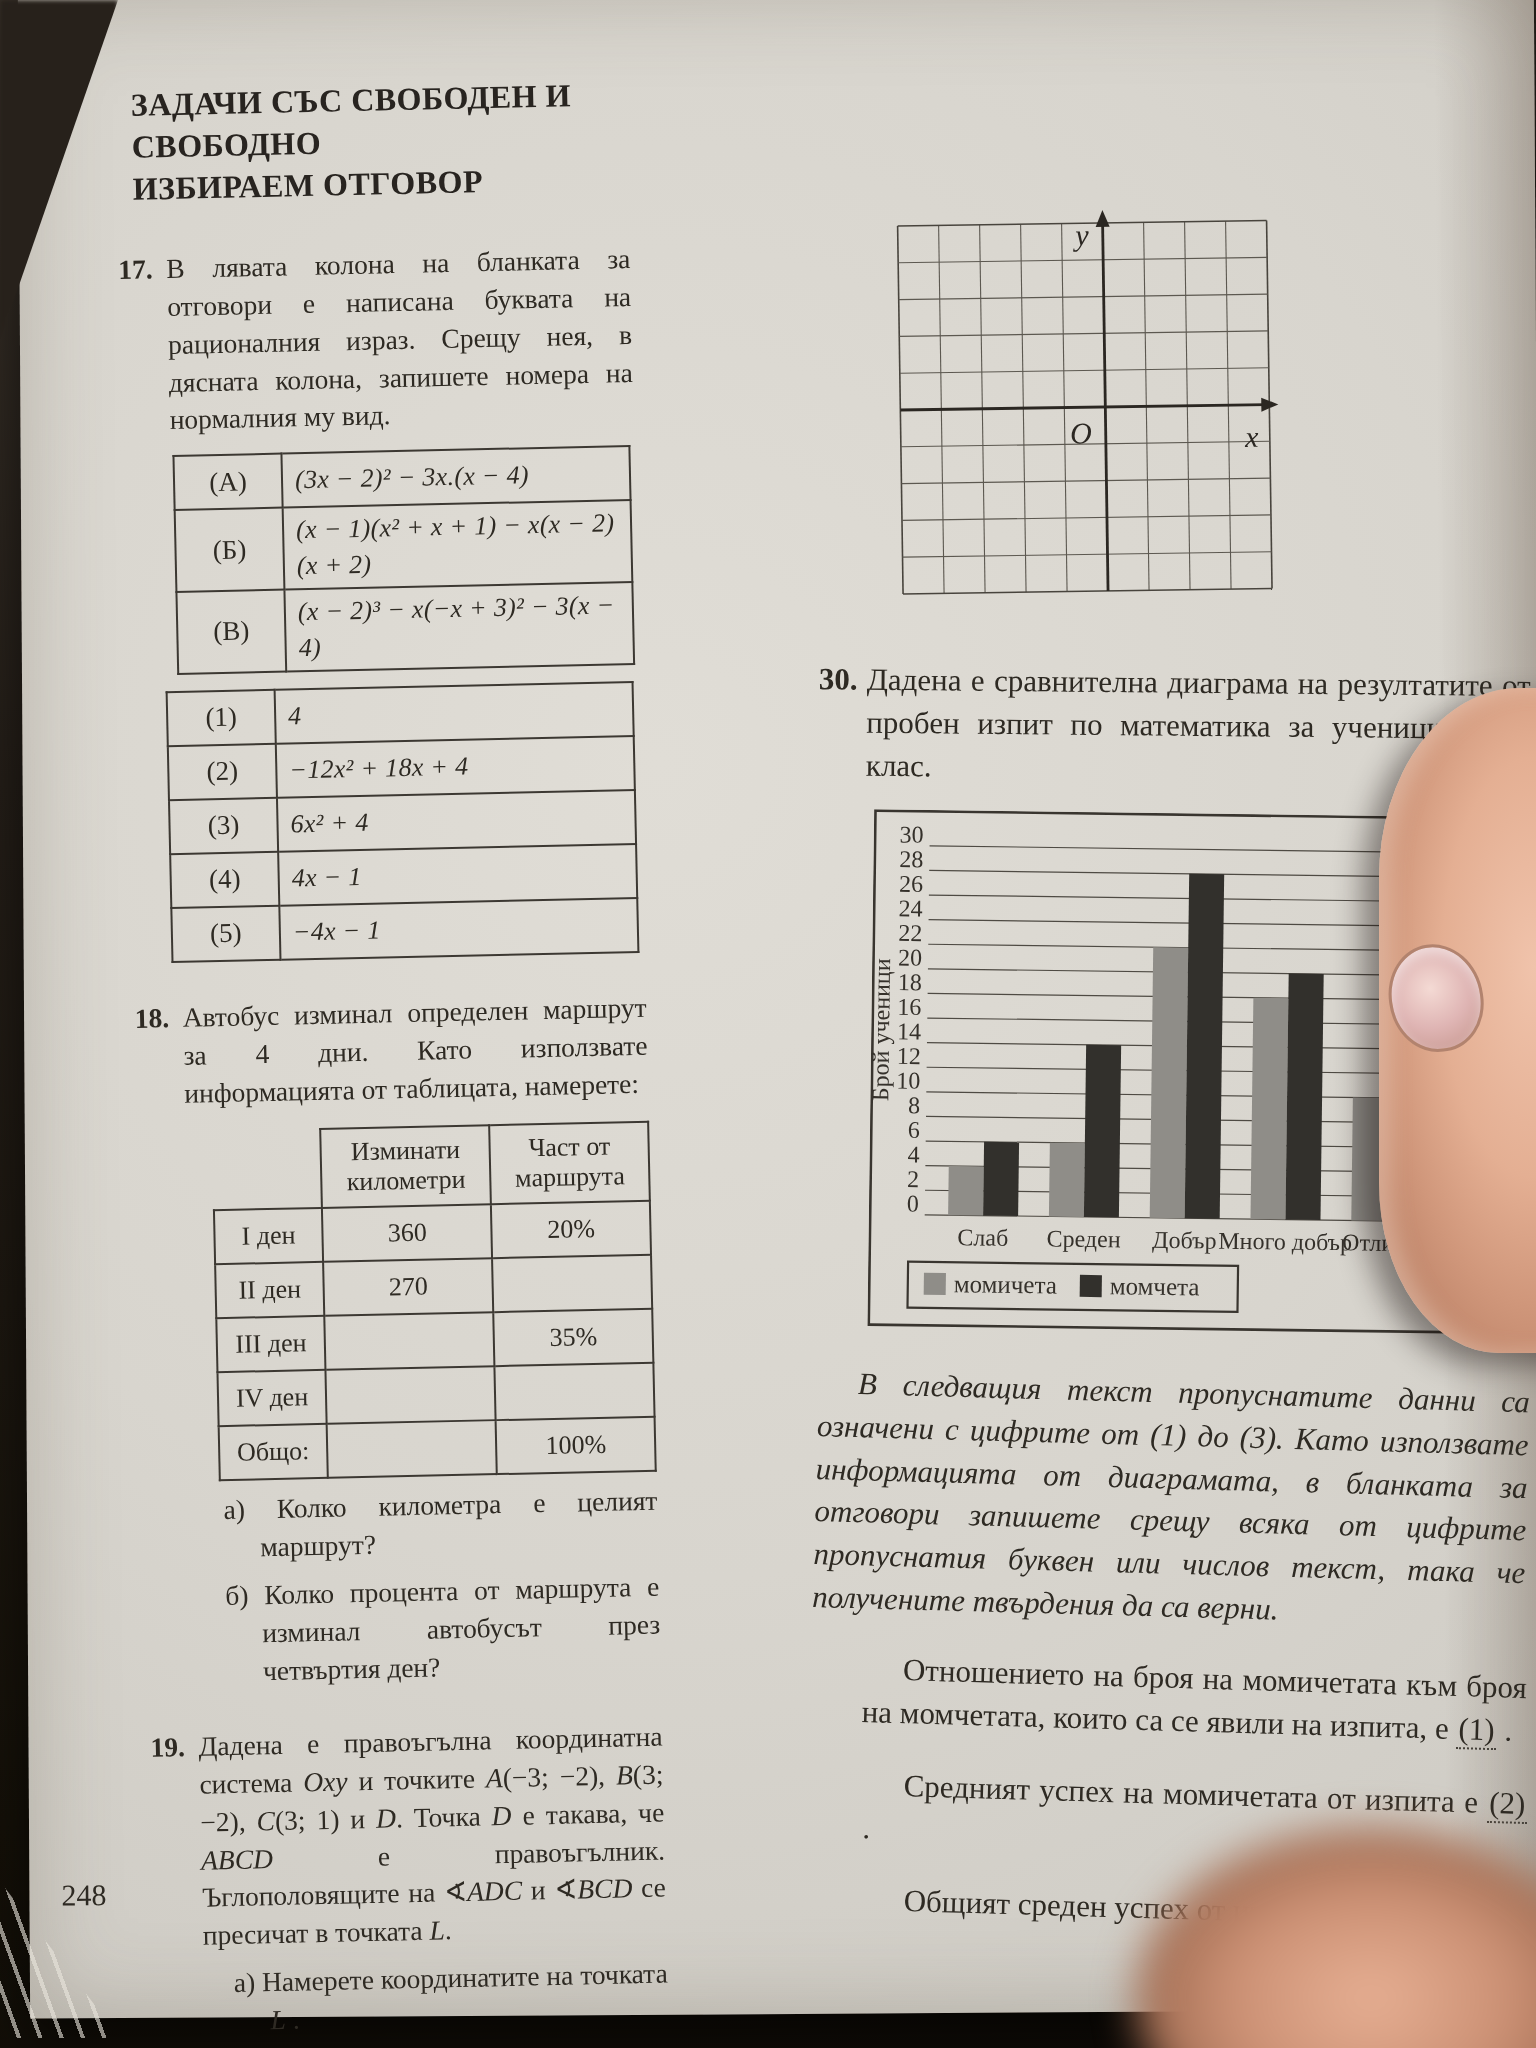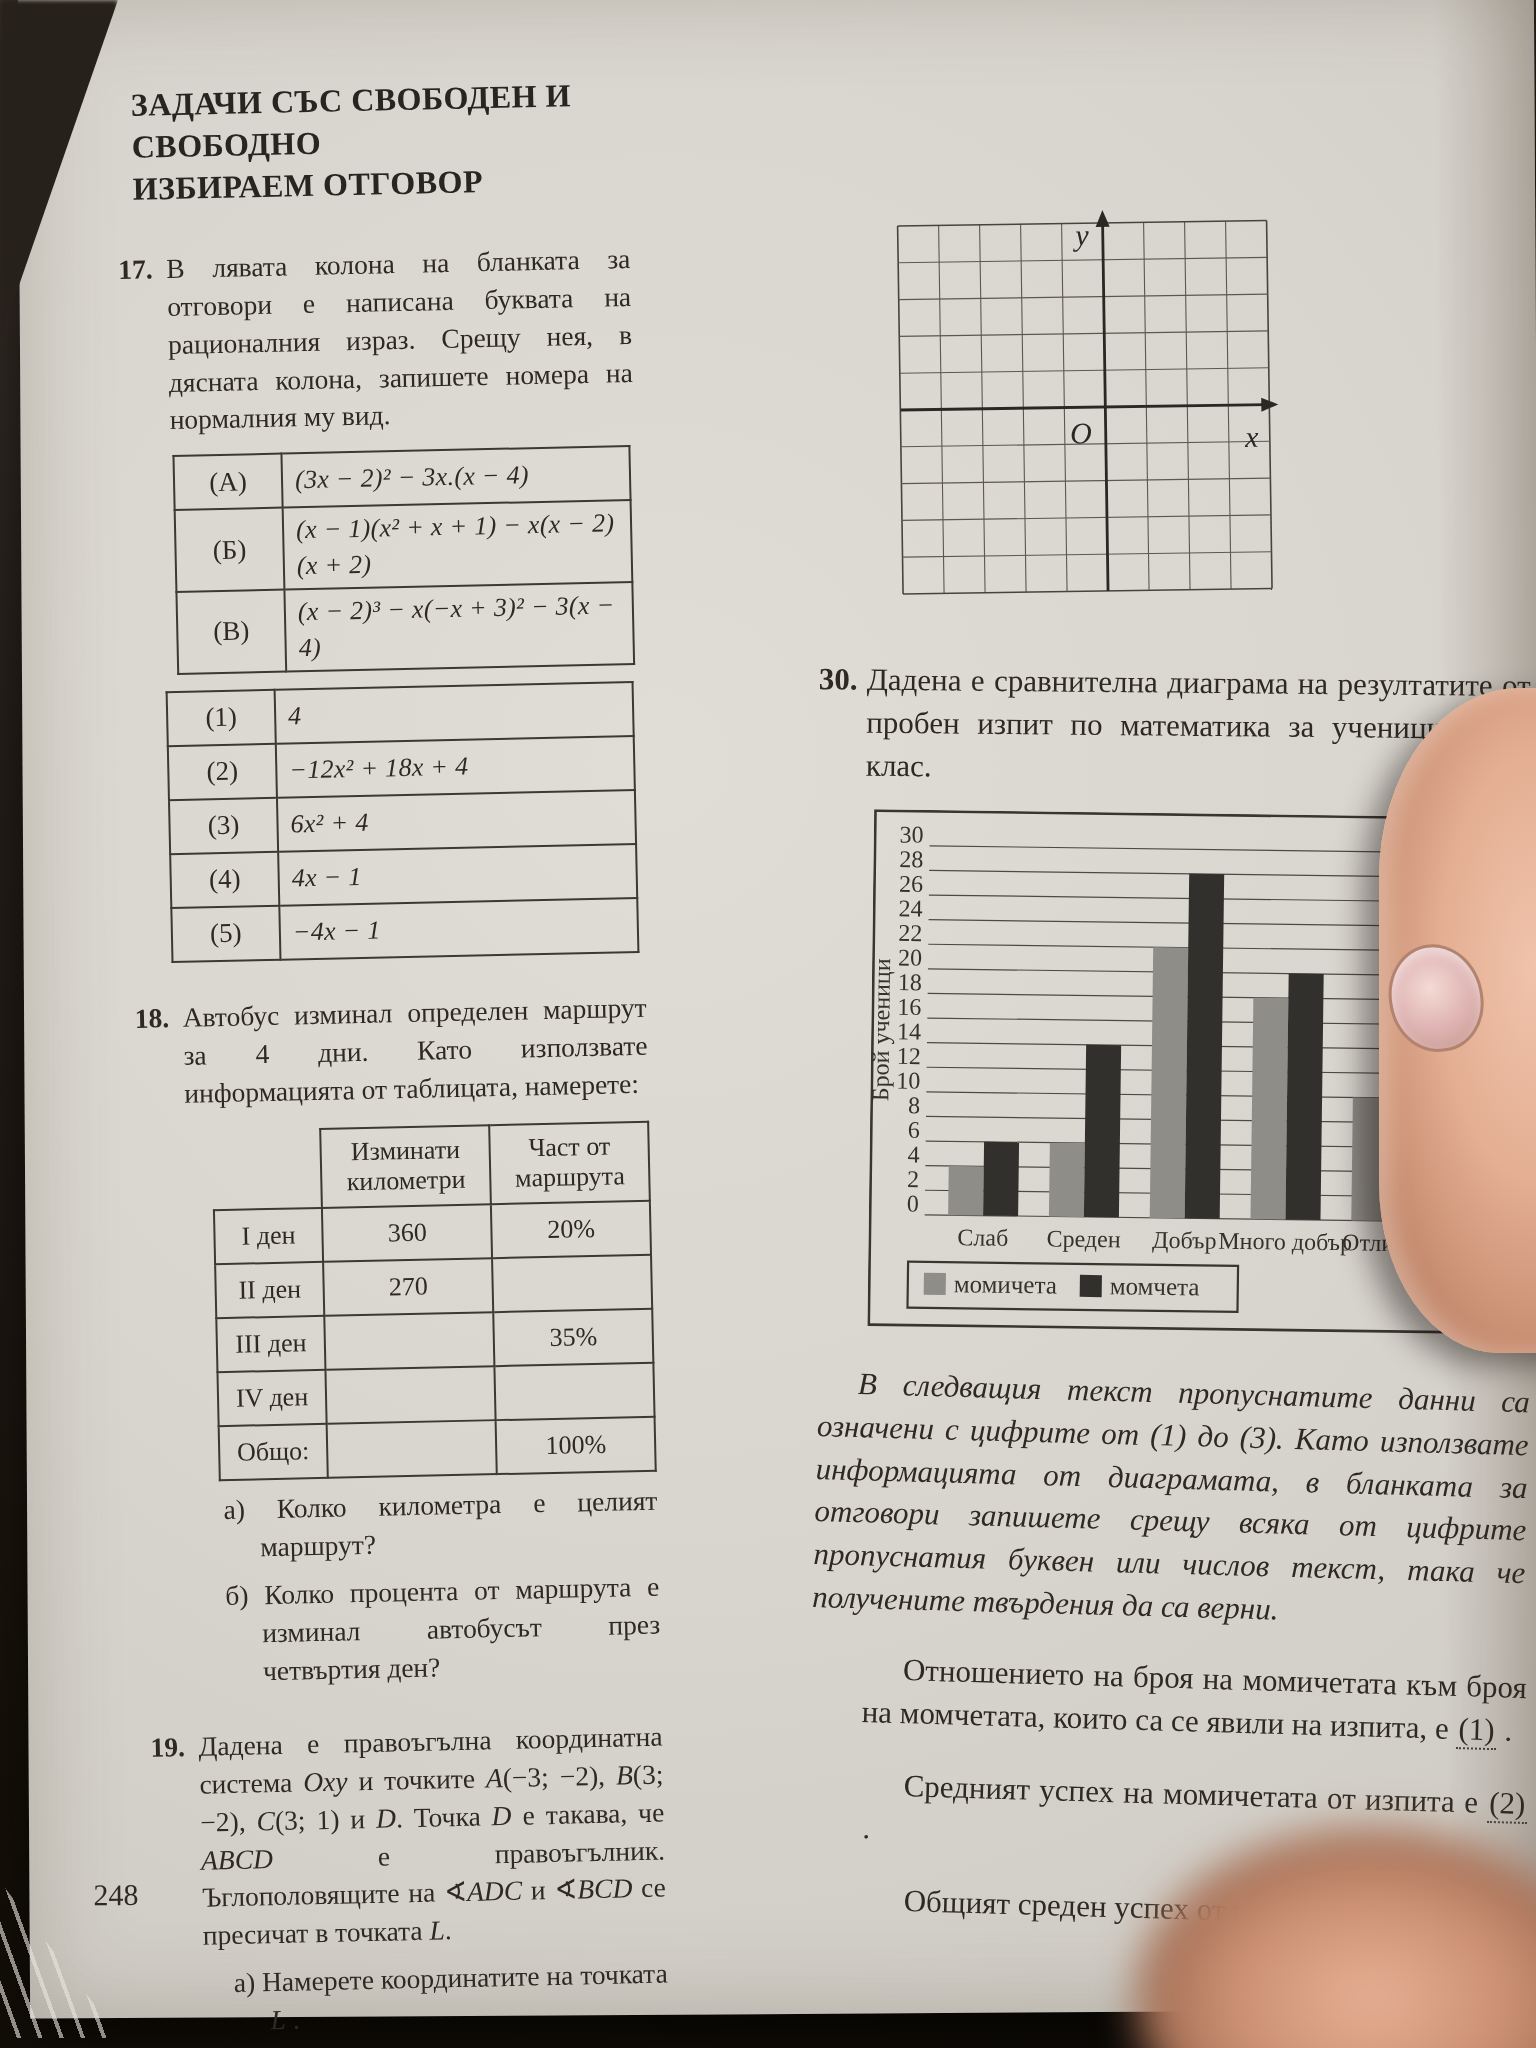--- a/index.html
+++ b/index.html
@@ -46,21 +46,21 @@
   .t18 .c1{width:100px;}
   .t18 .c2{width:172px;}
   .t18 .c3{width:160px;}
 
   
   .gridfig{margin:26px 0 0 88px;transform:rotate(-0.5deg);}
   .p20{margin-top:48px;transform:rotate(0.9deg);}
   .chartbox{margin:24px 0 0 58px;transform:rotate(1.1deg);}
   .note{margin:22px 0 0 0;transform:rotate(1.9deg);font-style:italic;text-indent:40px;text-align:justify;width:712px;}
   .stmt{margin:30px 0 0 46px;transform:rotate(2deg);text-indent:40px;width:664px;text-align:justify;}
-  .pagenum{position:absolute;left:64px;top:1882px;font-size:30px;}
+  .pagenum{position:absolute;left:32px;top:1882px;font-size:30px;}
 
   
   .thumb{position:absolute;top:688px;right:-58px;width:215px;height:665px;
     border-radius:140px 0 0 120px / 190px 0 0 170px;
     background:radial-gradient(95% 70% at 72% 42%, #f0c3ab 0%, #e4af93 45%, #d0977b 72%, #b87e63 100%);
     box-shadow:-16px 12px 30px rgba(20,12,8,.45), inset 12px 0 20px rgba(255,236,220,.35);}
   .nail{position:absolute;left:10px;top:256px;width:88px;height:102px;
     border-radius:48% 52% 46% 50%;
     background:radial-gradient(80% 70% at 45% 40%, #f4dad4 0%, #dfb5b4 55%, #c99a92 100%);
     border:3px solid #b2836e;box-shadow:inset 0 6px 12px rgba(255,255,255,.55);transform:rotate(-8deg);}

